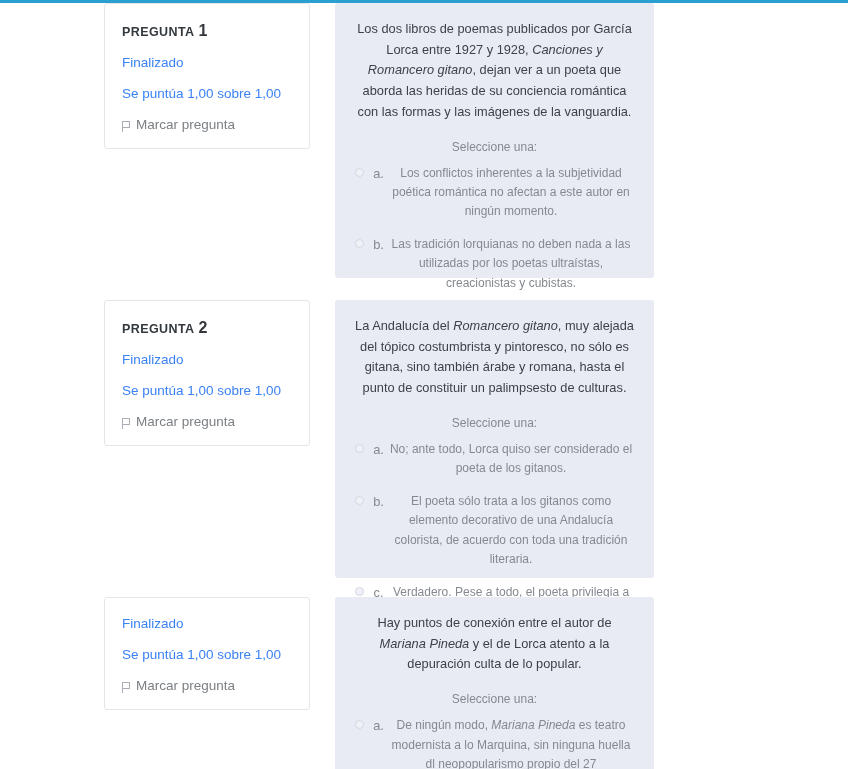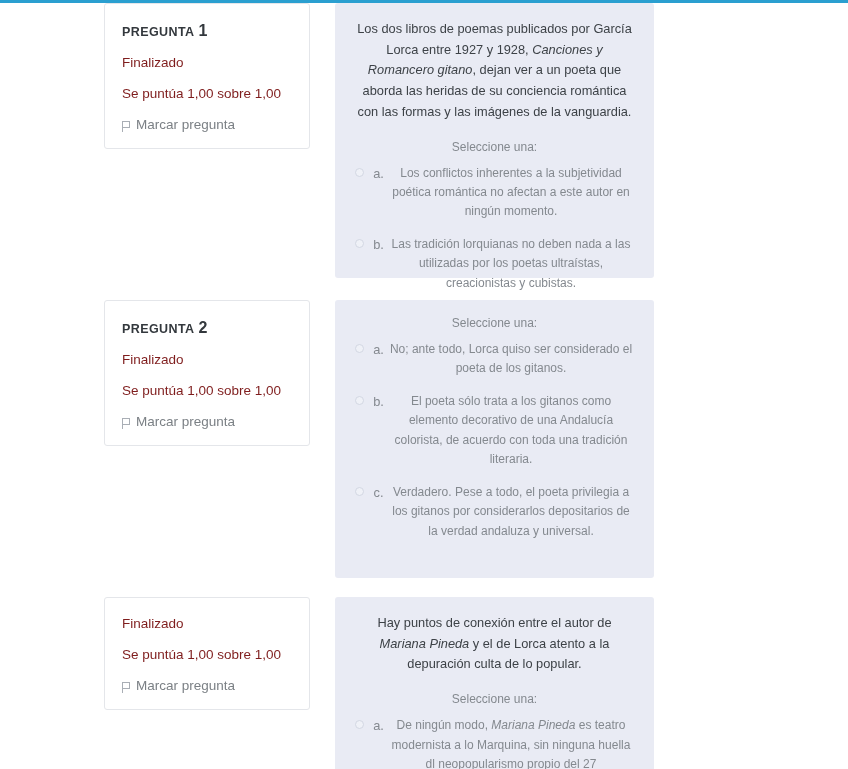--- a/index.html
+++ b/index.html
@@ -52,21 +52,21 @@
   }
   .q-info-title .q-num {
     font-size: 16px;
     font-weight: bold;
     letter-spacing: 0;
     margin-left: 4px;
   }
   .q-info-state,
   .q-info-grade {
     font-size: 13.5px;
-    color: #7f1d1d;
+    color: #3b82f6;
     line-height: 1.2;
     margin-bottom: 15px;
   }
   .q-flag-row {
     display: flex;
     align-items: flex-end;
     gap: 5px;
   }
   .flag-icon {
     display: inline-block;
@@ -192,20 +192,21 @@
         <div class="q-info-card">
           <div class="q-info-title"><span>PREGUNTA</span><span class="q-num">2</span></div>
           <div class="q-info-state">Finalizado</div>
           <div class="q-info-grade">Se puntúa 1,00 sobre 1,00</div>
           <div class="q-flag-row">
             <span class="flag-icon"></span>
             <span class="q-flag-label">Marcar pregunta</span>
           </div>
         </div>
         <div class="q-content-panel" style="height: 278px; background: rgb(233, 235, 244);">
+          <div class="q-stem">La Andalucía del <em>Romancero gitano</em>, muy alejada del tópico costumbrista y pintoresco, no sólo es gitana, sino también árabe y romana, hasta el punto de constituir un palimpsesto de culturas.</div>
           <div class="q-select-label">Seleccione una:</div>
           <ul class="answers">
             <li class="answer-row">
               <span class="answer-radio"></span>
               <span class="answer-letter">a.</span>
               <span class="answer-text">No; ante todo, Lorca quiso ser considerado el poeta de los gitanos.</span>
             </li>
             <li class="answer-row">
               <span class="answer-radio"></span>
               <span class="answer-letter">b.</span>

